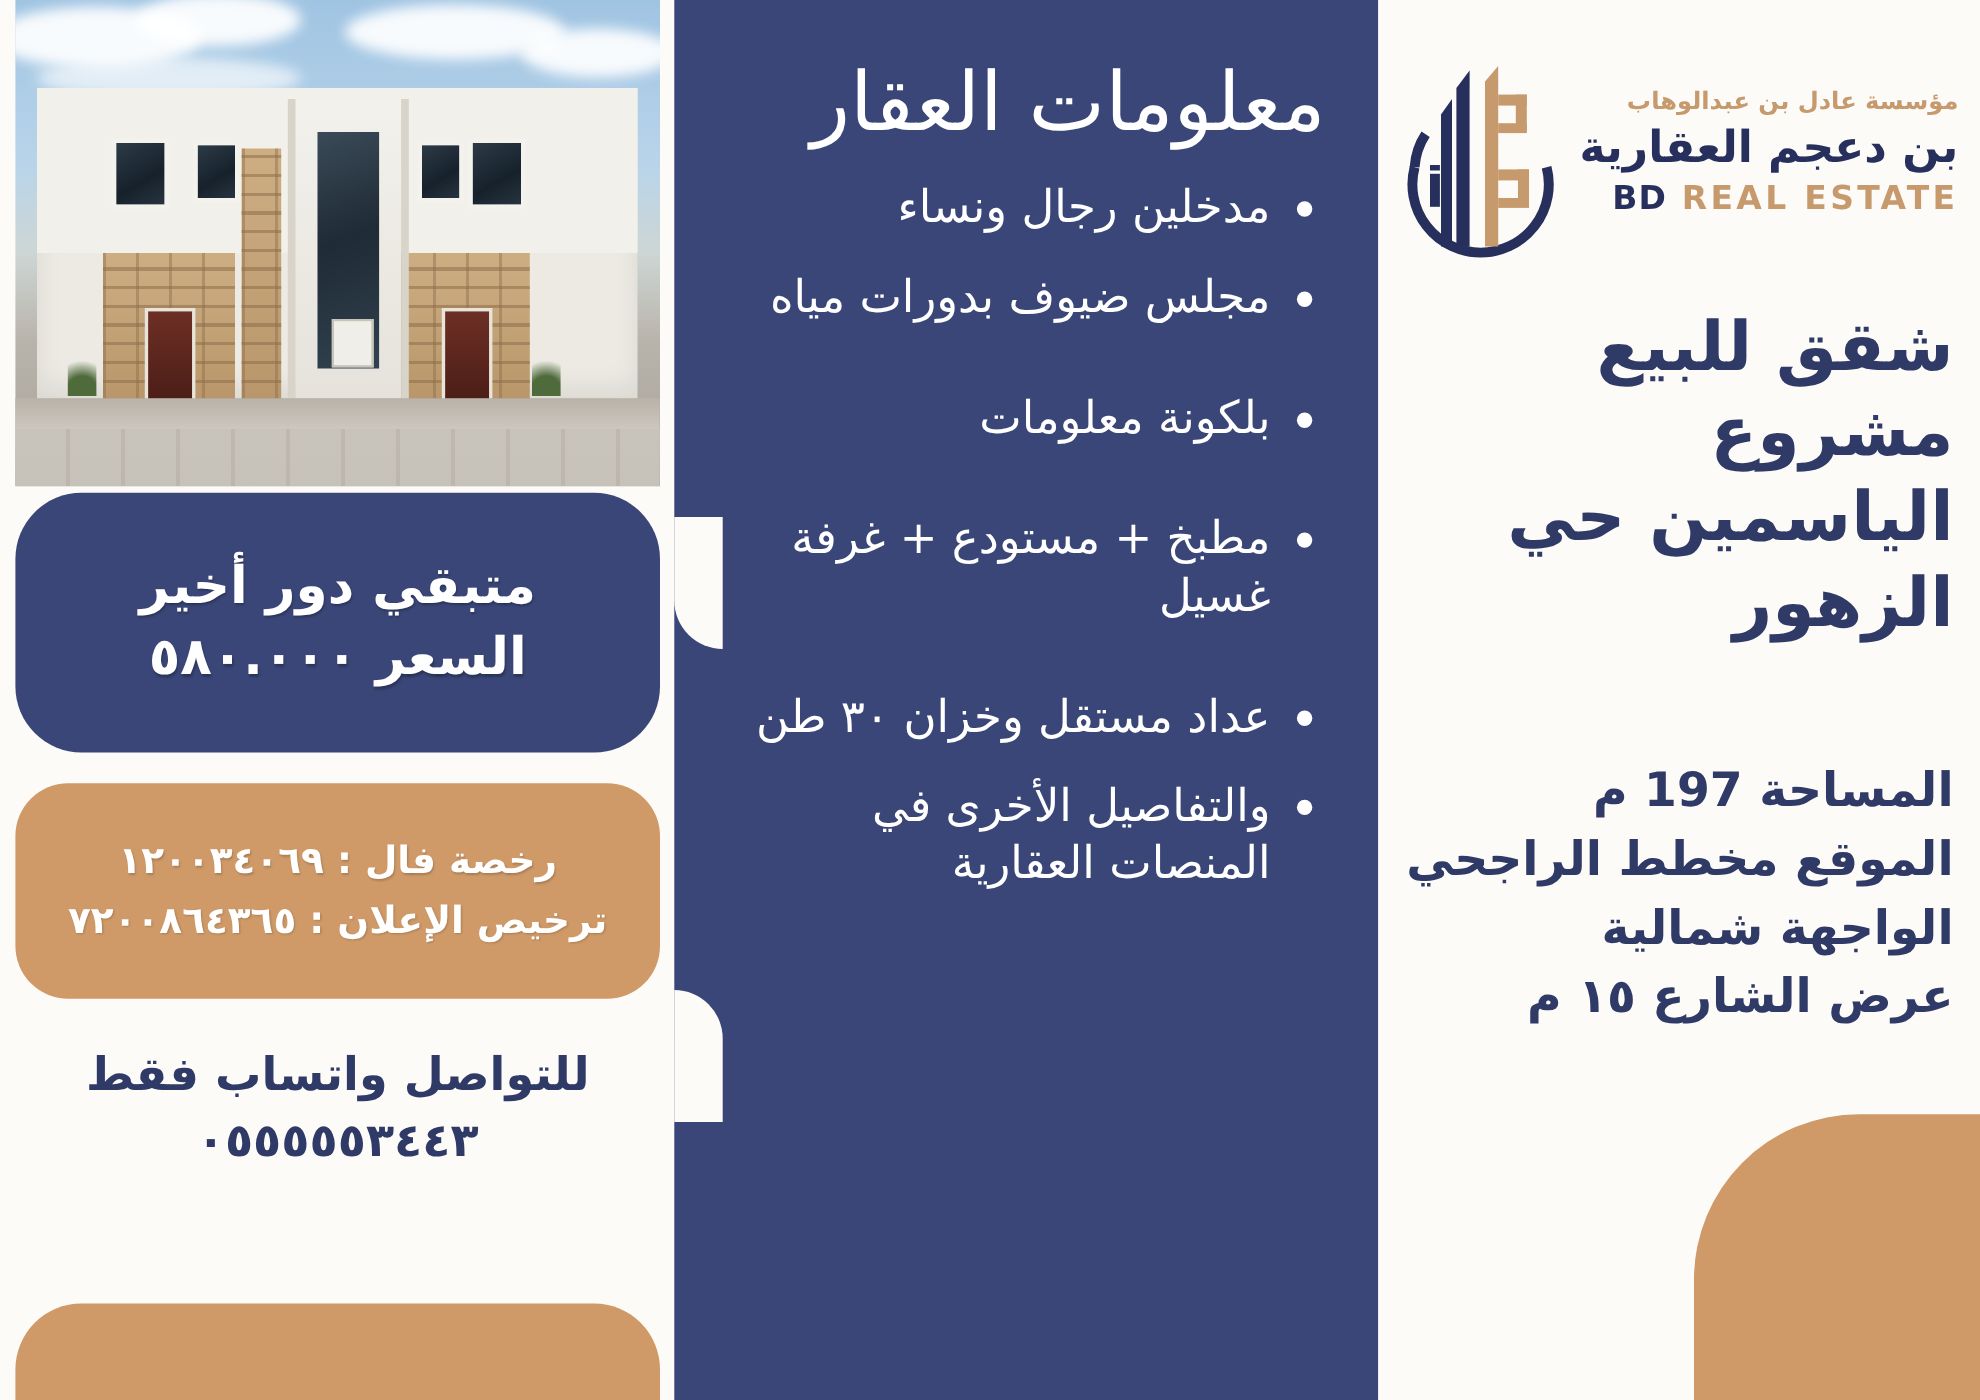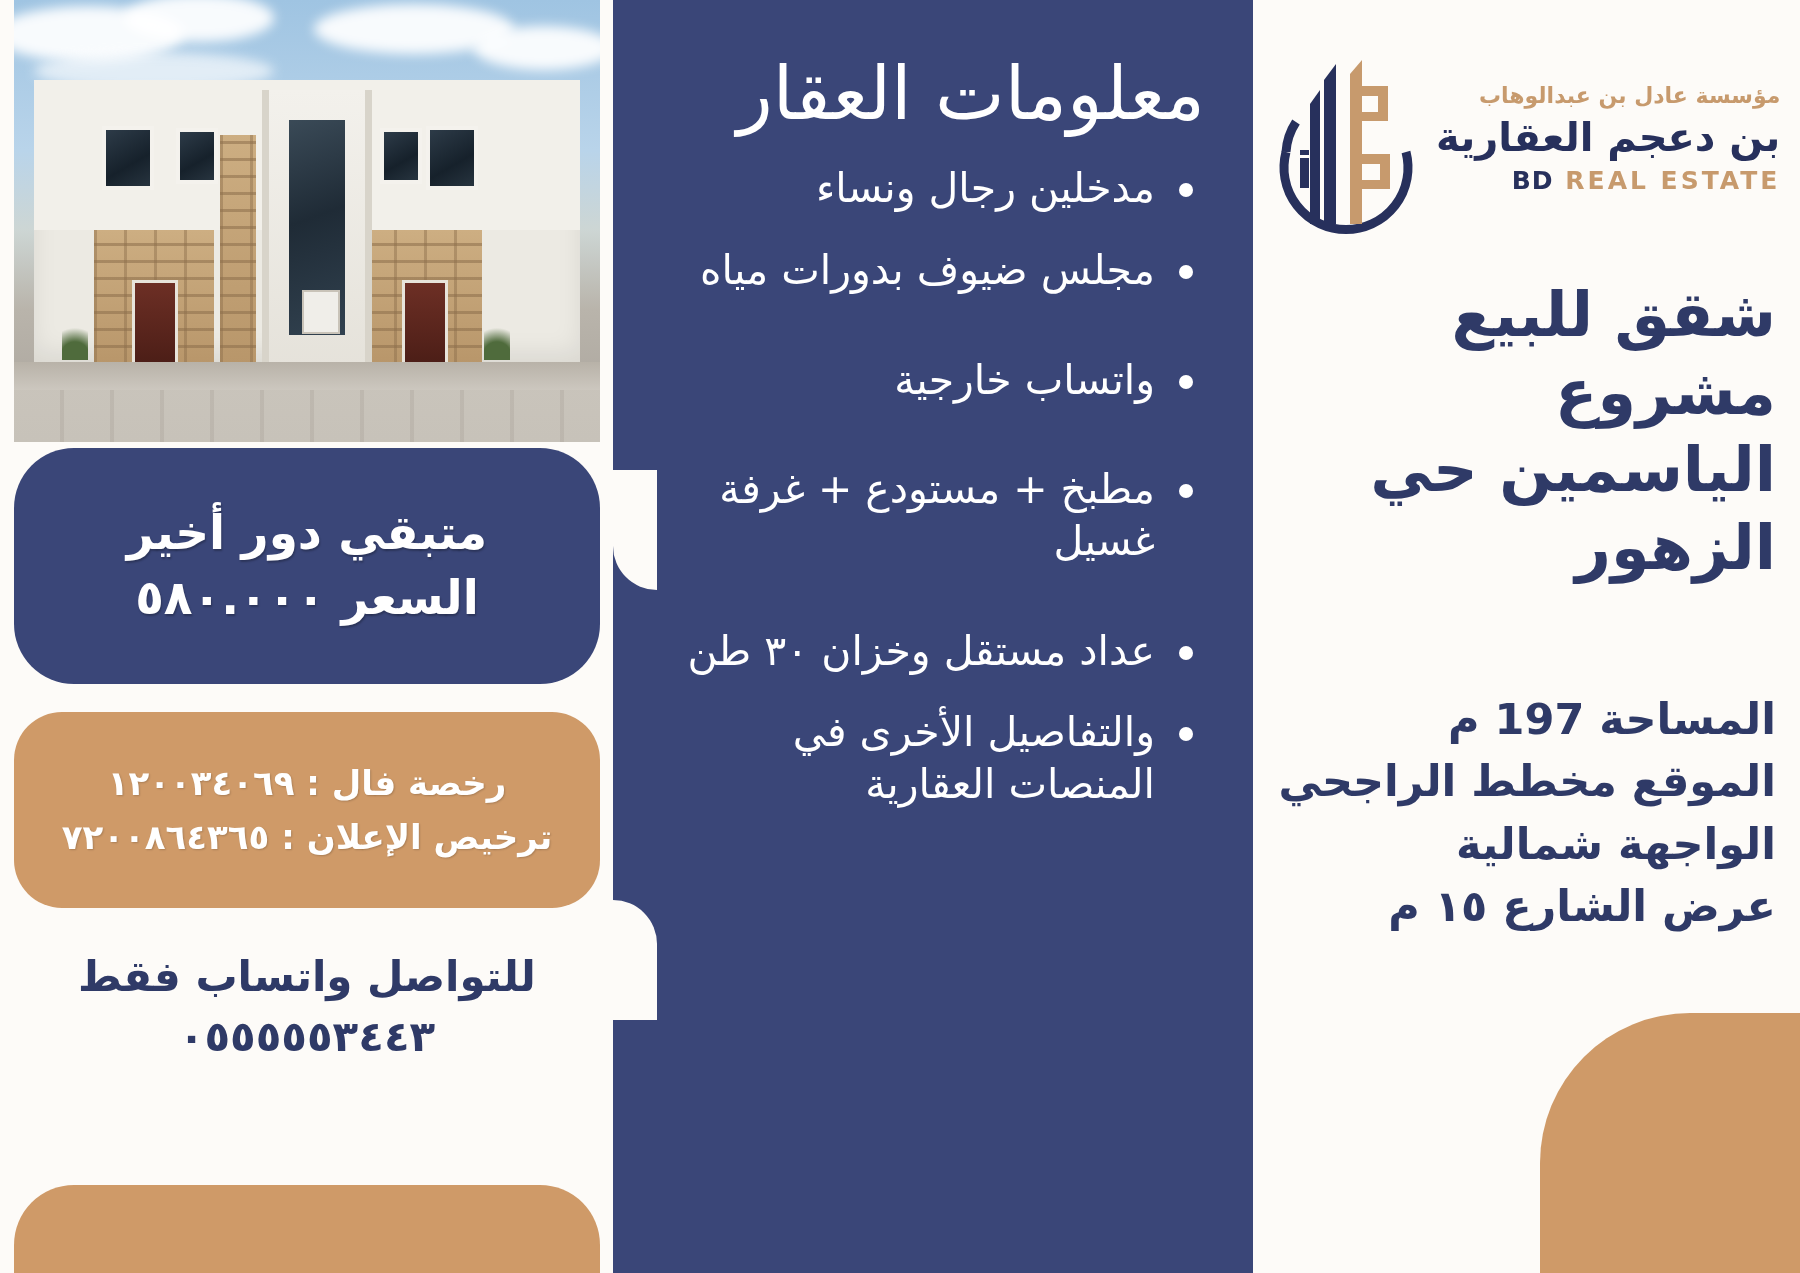--- a/index.html
+++ b/index.html
@@ -132,21 +132,20 @@
 
   
   .license-box {
     position: absolute;
     left: 14px; top: 712px;
     width: 586px; height: 196px;
     background: #cf9a68;
     border-radius: 48px;
     display: flex;
     flex-direction: column;
-    align-items: center;
     justify-content: center;
     gap: 10px;
   }
   .license-line {
     color: #ffffff;
     font-size: 34px;
     font-weight: 700;
     text-align: center;
     line-height: 1.3;
     text-shadow: 1px 1px 2px rgba(0,0,0,0.18);
@@ -280,21 +279,21 @@
   }
   .brand-name {
     color: #27305c;
     font-size: 40px;
     font-weight: 700;
     line-height: 1.15;
     white-space: nowrap;
   }
   .brand-latin {
     margin-top: 6px;
-    font-size: 25px;
+    font-size: 30px;
     font-weight: 700;
     letter-spacing: 3px;
     color: #c79a6d;
     white-space: nowrap;
   }
   .brand-latin .bd {
     color: #27305c;
     letter-spacing: 1px;
   }
 
@@ -410,21 +409,21 @@
 
     <div class="left-bottom-shape"></div>
   </div>
 
   <div class="mid-col">
     <div class="mid-col-inner">
       <div class="mid-title">معلومات العقار</div>
       <ul class="feature-list">
         <li class="feature-item">مدخلين رجال ونساء</li>
         <li class="feature-item gap-lg">مجلس ضيوف بدورات مياه</li>
-        <li class="feature-item gap-lg">واتساب خارجية</li>
+        <li class="feature-item gap-lg">بلكونة معلومات</li>
         <li class="feature-item gap-lg">مطبخ + مستودع + غرفة غسيل</li>
         <li class="feature-item">عداد مستقل وخزان ٣٠ طن</li>
         <li class="feature-item">والتفاصيل الأخرى في المنصات العقارية</li>
       </ul>
     </div>
 
     <div class="notch" style="top:470px;height:120px;border-radius:0 0 0 46px;"></div>
     <div class="notch" style="top:900px;height:120px;border-radius:0 46px 0 0;"></div>
   </div>
 

